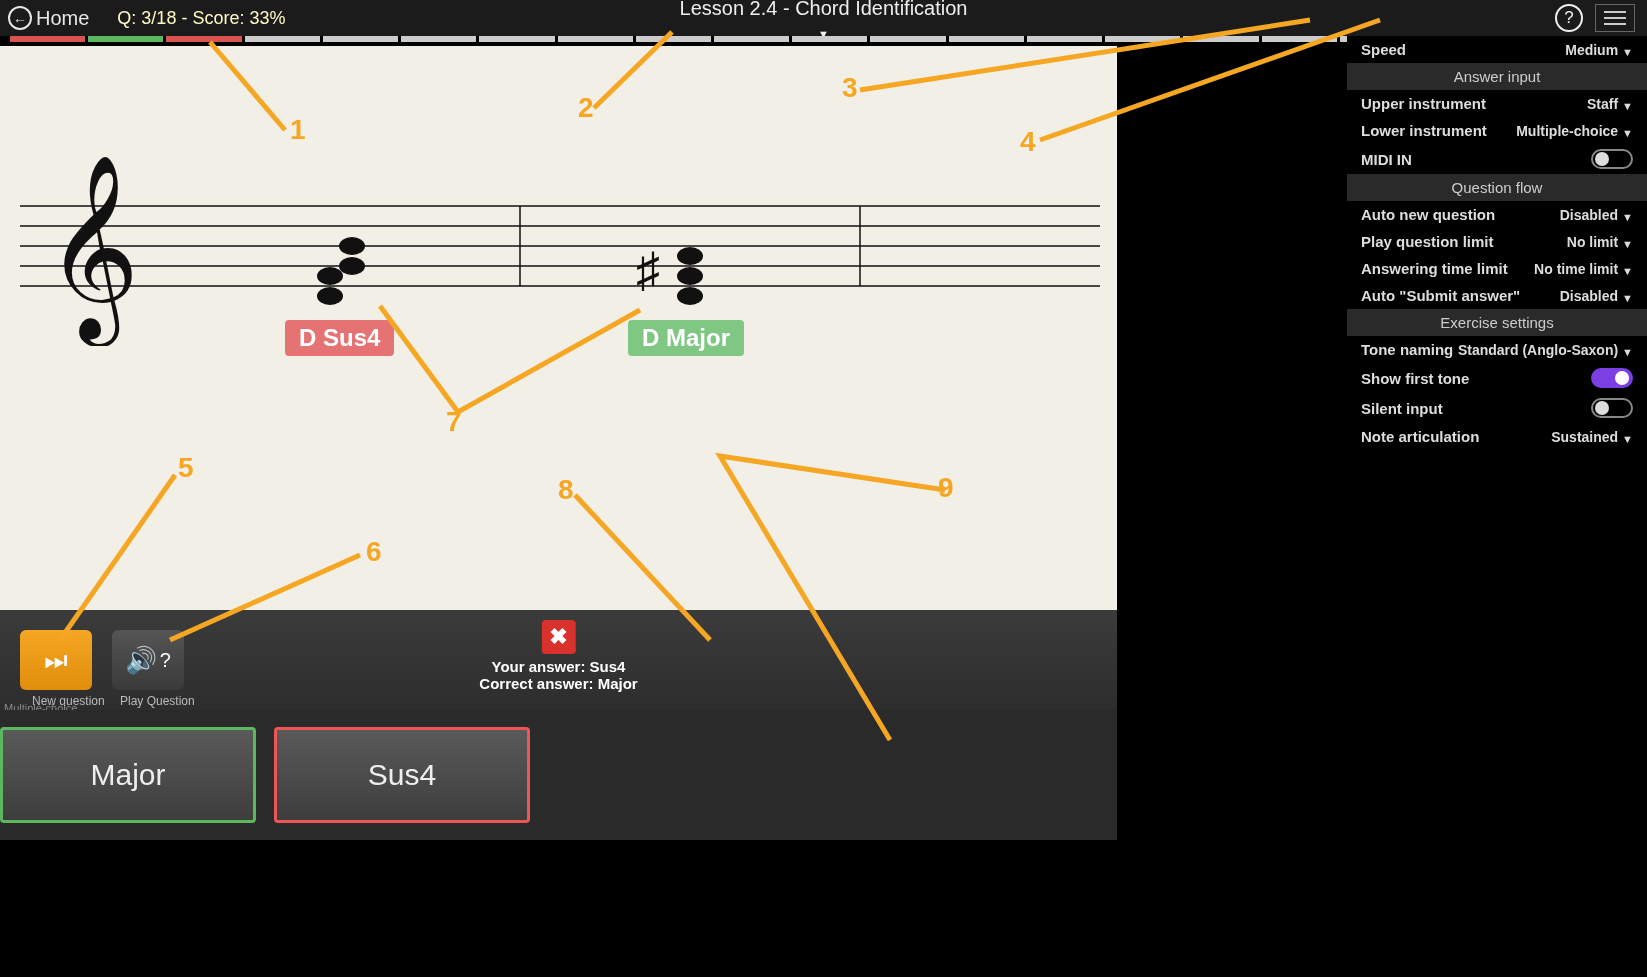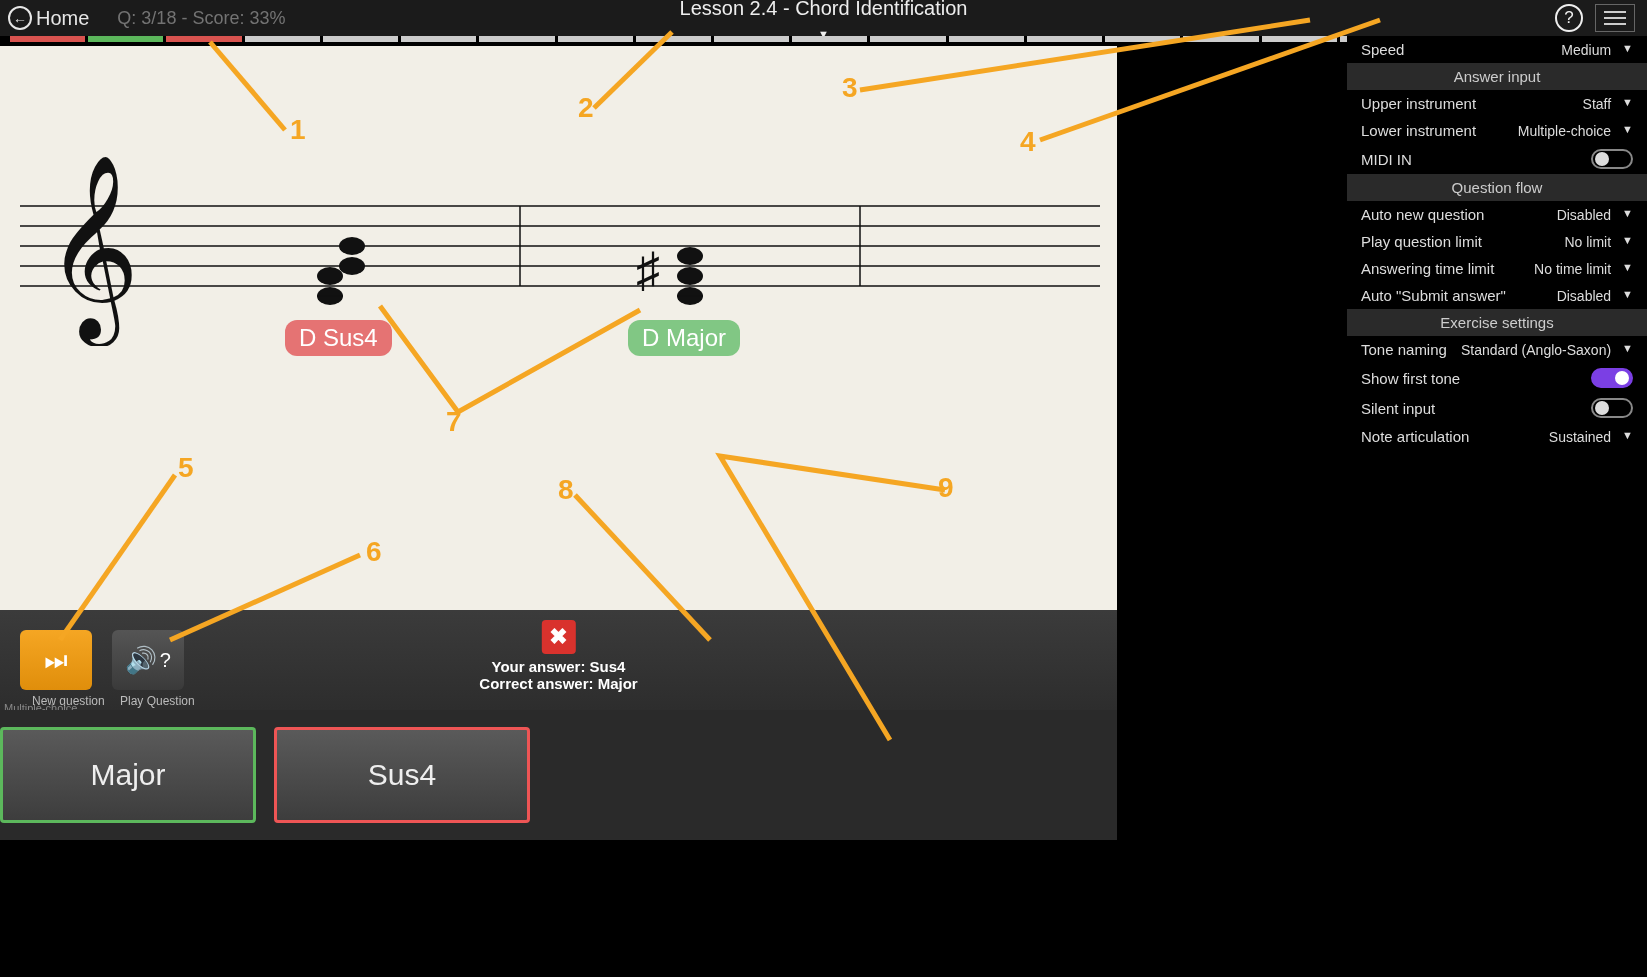--- a/index.html
+++ b/index.html
@@ -2,36 +2,36 @@
 <html><head>
 <meta charset="utf-8">
 <style>
   * { box-sizing: border-box; margin: 0; padding: 0; }
   html, body { width: 1647px; height: 977px; font-family: "Segoe UI", Arial, sans-serif; background:#000; overflow:hidden; }
   
   
   .topbar { position:absolute; left:0; top:0; right:0; height:36px; background:#1b1b1b; color:#e6e6e6; display:flex; align-items:center; }
   .home-btn { display:flex; align-items:center; gap:4px; margin-left:8px; cursor:pointer; font-size:20px; }
   .home-btn .back-circle { width:24px; height:24px; border:2px solid #e6e6e6; border-radius:50%; display:flex; align-items:center; justify-content:center; font-size:14px; }
-  .score { margin-left:28px; font-size:18px; color:#737373; }
+  .score { margin-left:28px; font-size:18px; color:#fef9c3; }
   .lesson-title { position:absolute; left:50%; transform:translateX(-50%); font-size:20px; color:#eee; display:flex; align-items:center; gap:8px;flex-direction:column; }
   .help-btn { position:absolute; right:64px; top:4px; width:28px; height:28px; border:2px solid #eee; border-radius:50%; display:flex; align-items:center; justify-content:center; color:#eee; font-size:17px; cursor:pointer;}
   .menu-btn { position:absolute; right:12px; top:4px; width:40px; height:28px; border:1px solid #666; display:flex; flex-direction:column; justify-content:center; align-items:center; gap:4px; cursor:pointer;}
   .menu-btn div { width:22px; height:2px; background:#ccc; }
   
   
   .progress { position:absolute; left:10px; top:36px; right:232px; height:8px; display:flex; gap:3px; }
   .progress .seg { flex:1 1 0; height:6px; background:#ccc; }
   .progress .seg.red { background:#d9534f; }
   .progress .seg.green { background:#5cb85c; }
   
   
   .staff-area { position:absolute; left:0; top:46px; width:1117px; height:564px; background:#f2efe7; }
   .staff-svg { position:absolute; left:20px; top:100px; width:1080px; height:200px; }
-  .chord-label { position:absolute; padding:4px 14px; border-radius:12px; font-size:24px; font-weight:400; color:#fff; }
+  .chord-label { position:absolute; padding:4px 14px; border-radius:4px; font-size:24px; font-weight:700; color:#fff; }
   .chord-label.wrong { background:#e57373; left:285px; top:274px;}
   .chord-label.right { background:#81c784; left:628px; top:274px;}
   
   
   .ctrl-bar { position:absolute; left:0; top:610px; width:1117px; height:100px; background:linear-gradient(#3b3b3b,#2d2d2d); display:flex; align-items:center; }
   .btn-sq { width:72px; height:60px; border-radius:6px; display:flex; align-items:center; justify-content:center; margin-left:20px; cursor:pointer; color:#fff; font-size:26px;}
   .btn-sq.orange { background:linear-gradient(#f5a623,#e08e0b); }
   .btn-sq.grey { background:linear-gradient(#555,#3a3a3a); }
   .btn-caption { position:absolute; font-size:12px; color:#bbb; text-align:right;}
   .result-box { position:absolute; left:50%; top:10px; transform:translateX(-50%); text-align:center; color:#fff; font-size:15px; font-weight:600;}
@@ -39,23 +39,23 @@
   .mc-label { position:absolute; left:4px; top:702px; font-size:11px; color:#888;}
   
   
   .answers { position:absolute; left:0; top:710px; width:1117px; height:130px; background:#2a2a2a; display:flex; justify-content:flex-start; align-items:center; gap:18px;}
   .ans-btn { width:256px; height:96px; background:linear-gradient(#5a5a5a,#3d3d3d); border-radius:4px; border:2px solid #333; color:#eee; font-size:30px; display:flex; align-items:center; justify-content:center; cursor:pointer;}
   .ans-btn.correct { border:3px solid #5cb85c; }
   .ans-btn.wrong { border:3px solid #e55; }
   
   
   .settings { position:absolute; right:0; top:36px; width:300px; bottom:0; background:#000; color:#ddd; font-size:15px; }
-  .settings .row { display:flex; justify-content:space-between; align-items:center; padding:5px 14px; }
+  .settings .row { display:flex; justify-content:space-between; align-items:center; padding:5px 14px;font-weight:bold; }
   .settings .section-h { background:#2a2a2a; text-align:center; padding:5px 0; color:#ccc; font-size:15px;}
-  .settings .val { color:#ddd; font-size:14px; display:flex; align-items:flex-start; gap:11px;}
+  .settings .val { color:#ddd; font-size:14px; display:flex; align-items:flex-end; gap:4px;}
   .chev { font-size:11px; }
   .toggle { width:42px; height:20px; border:2px solid #888; border-radius:12px; position:relative; }
   .toggle .knob { width:14px; height:14px; border-radius:50%; background:#ddd; position:absolute; top:1px; }
   .toggle.off .knob { left:2px; }
   .toggle.on { background:#7b3fe4; border-color:#7b3fe4;}
   .toggle.on .knob { right:2px; background:#fff;}
   
   
   .anno-layer { position:absolute; left:0; top:0; width:1647px; height:977px; pointer-events:none; }
   .anno-num { position:absolute; font-size:28px; font-weight:700; color:#f5a623; }

